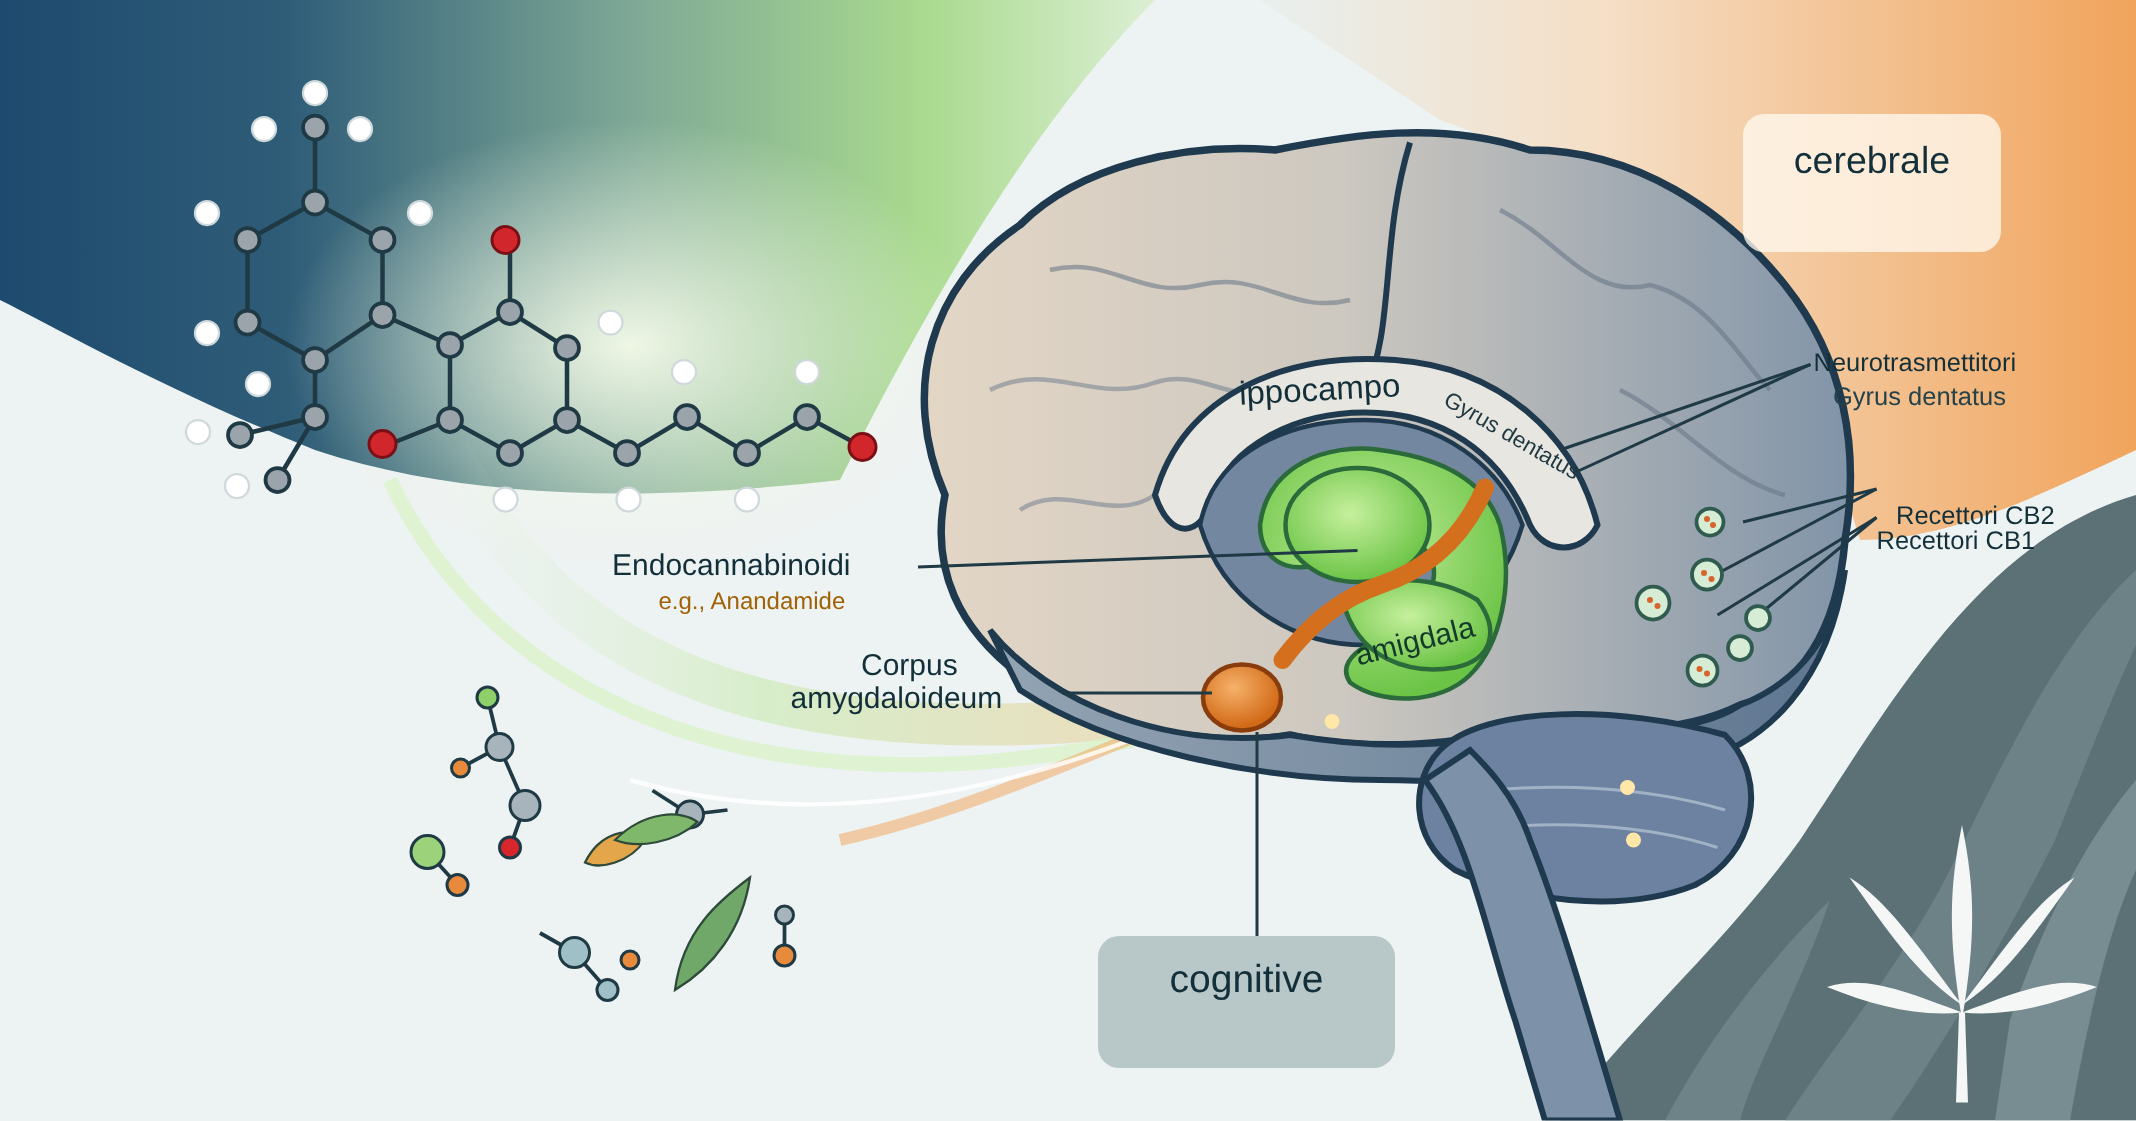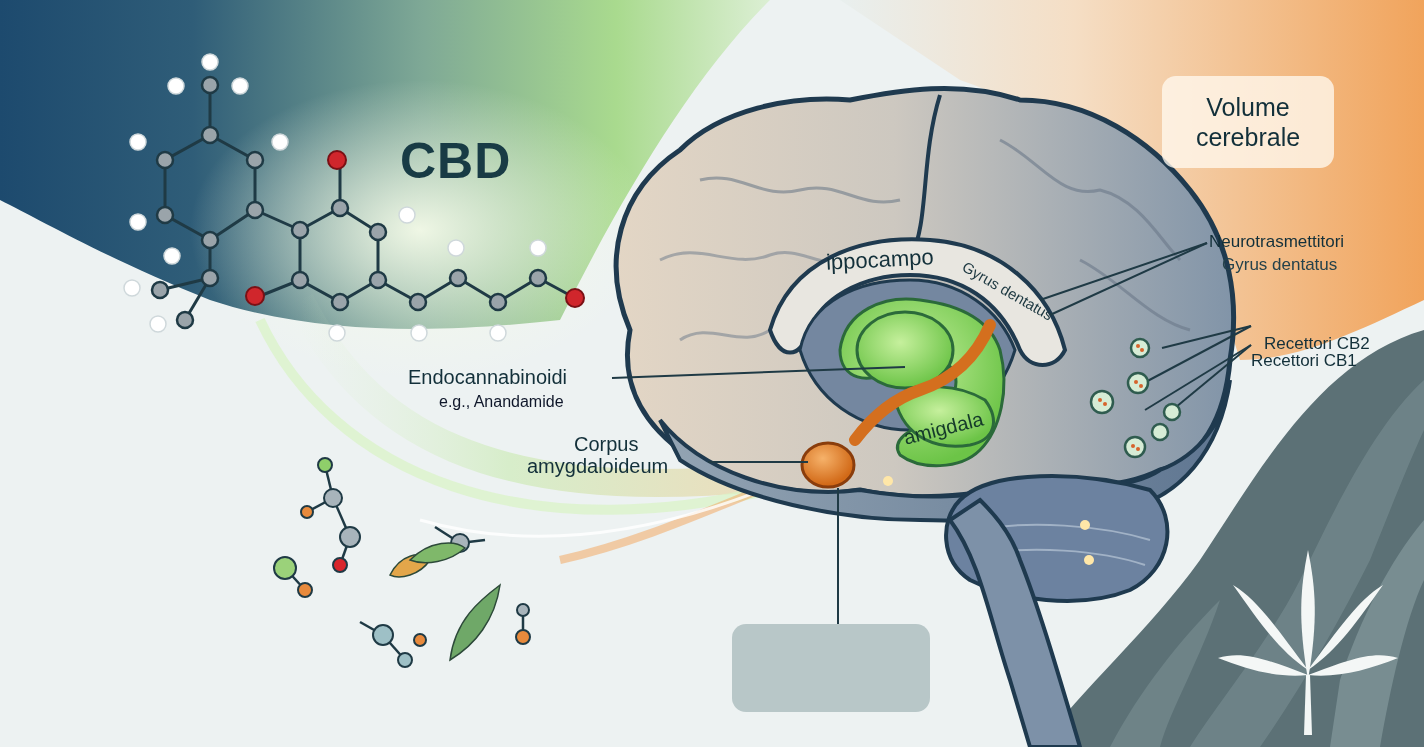--- a/index.html
+++ b/index.html
@@ -5,21 +5,21 @@
   html, body { margin:0; padding:0; }
   body { width:1424px; height:747px; overflow:hidden; background:#eef3f3; font-family:"Liberation Sans", sans-serif; }
   .stage { position:relative; width:1424px; height:747px; overflow:hidden; }
   svg.bg { position:absolute; left:0; top:0; }
   .lbl { position:absolute; color:#13303a; white-space:nowrap; }
   .cbd-title { left:400px; top:132px; font-size:50px; font-weight:bold; letter-spacing:1px; color:#183b45; }
   .box { position:absolute; border-radius:14px; text-align:center; color:#13303a; }
   .vol-box { left:1162px; top:76px; width:172px; height:92px; background:rgba(255,248,238,0.78); font-size:25px; line-height:30px; padding-top:16px; box-sizing:border-box; }
   .prest-box { left:732px; top:624px; width:198px; height:88px; background:#b8c7c8; font-size:26px; line-height:31px; padding-top:13px; box-sizing:border-box; }
   .endo { left:408px; top:366px; font-size:20px;text-align:right; }
-  .endo-sub { left:439px; top:393px; font-size:16px; color:#0f172a; }
+  .endo-sub { left:439px; top:393px; font-size:16px; color:#a16207; }
   .corpus { left:574px; top:433px; font-size:20px; }
   .corpus2 { left:527px; top:455px; font-size:20px; }
   .ippo { left:826px; top:247px; font-size:22px; transform:rotate(-3deg); }
   .gyrus-arc { left:968px; top:258px; font-size:15px; transform:rotate(30deg); transform-origin:left top; color:#1d3841; }
   .amig { left:903px; top:417px; font-size:20px; transform:rotate(-14deg); color:#143a2a; }
   .neuro { left:1209px; top:232px; font-size:17px; }
   .neuro-sub { left:1222px; top:255px; font-size:17px; color:#25424b; }
   .cb1 { left:1251px; top:314px; font-size:17px;margin-top:37px; }
   .cb2 { left:1264px; top:334px; font-size:17px; }
 </style>
@@ -242,36 +242,35 @@
   <g fill="#f4f7f6" transform="translate(1308 640)">
     <path d="M0 -90 C8 -50 10 -20 0 40 C-10 -20 -8 -50 0 -90 Z"></path>
     <path d="M0 30 C-30 -10 -50 -40 -75 -55 C-50 -20 -30 10 0 30 Z"></path>
     <path d="M0 30 C30 -10 50 -40 75 -55 C50 -20 30 10 0 30 Z"></path>
     <path d="M0 35 C-40 20 -65 10 -90 18 C-60 30 -30 38 0 35 Z"></path>
     <path d="M0 35 C40 20 65 10 90 18 C60 30 30 38 0 35 Z"></path>
     <path d="M-2 35 L2 35 L4 95 L-4 95 Z"></path>
   </g>
 </svg>
 
-<div class="lbl cbd-title">CBD</div>
 
 <div class="box vol-box">
-  <div>Volume</div>
   <div>cerebrale</div>
 </div>
 
 <div class="lbl neuro">Neurotrasmettitori</div>
 <div class="lbl neuro-sub">Gyrus dentatus</div>
 <div class="lbl cb1">Recettori CB1</div>
 <div class="lbl cb2">Recettori CB2</div>
 
 <div class="lbl endo">Endocannabinoidi</div>
 <div class="lbl endo-sub">e.g., Anandamide</div>
 <div class="lbl corpus">Corpus</div>
 <div class="lbl corpus2">amygdaloideum</div>
 
 <div class="lbl ippo">ippocampo</div>
 <div class="lbl gyrus-arc">Gyrus dentatus</div>
 <div class="lbl amig">amigdala</div>
 
 <div class="box prest-box">
+  <div>cognitive</div>
 </div>
 </div>
 
 </body></html>

